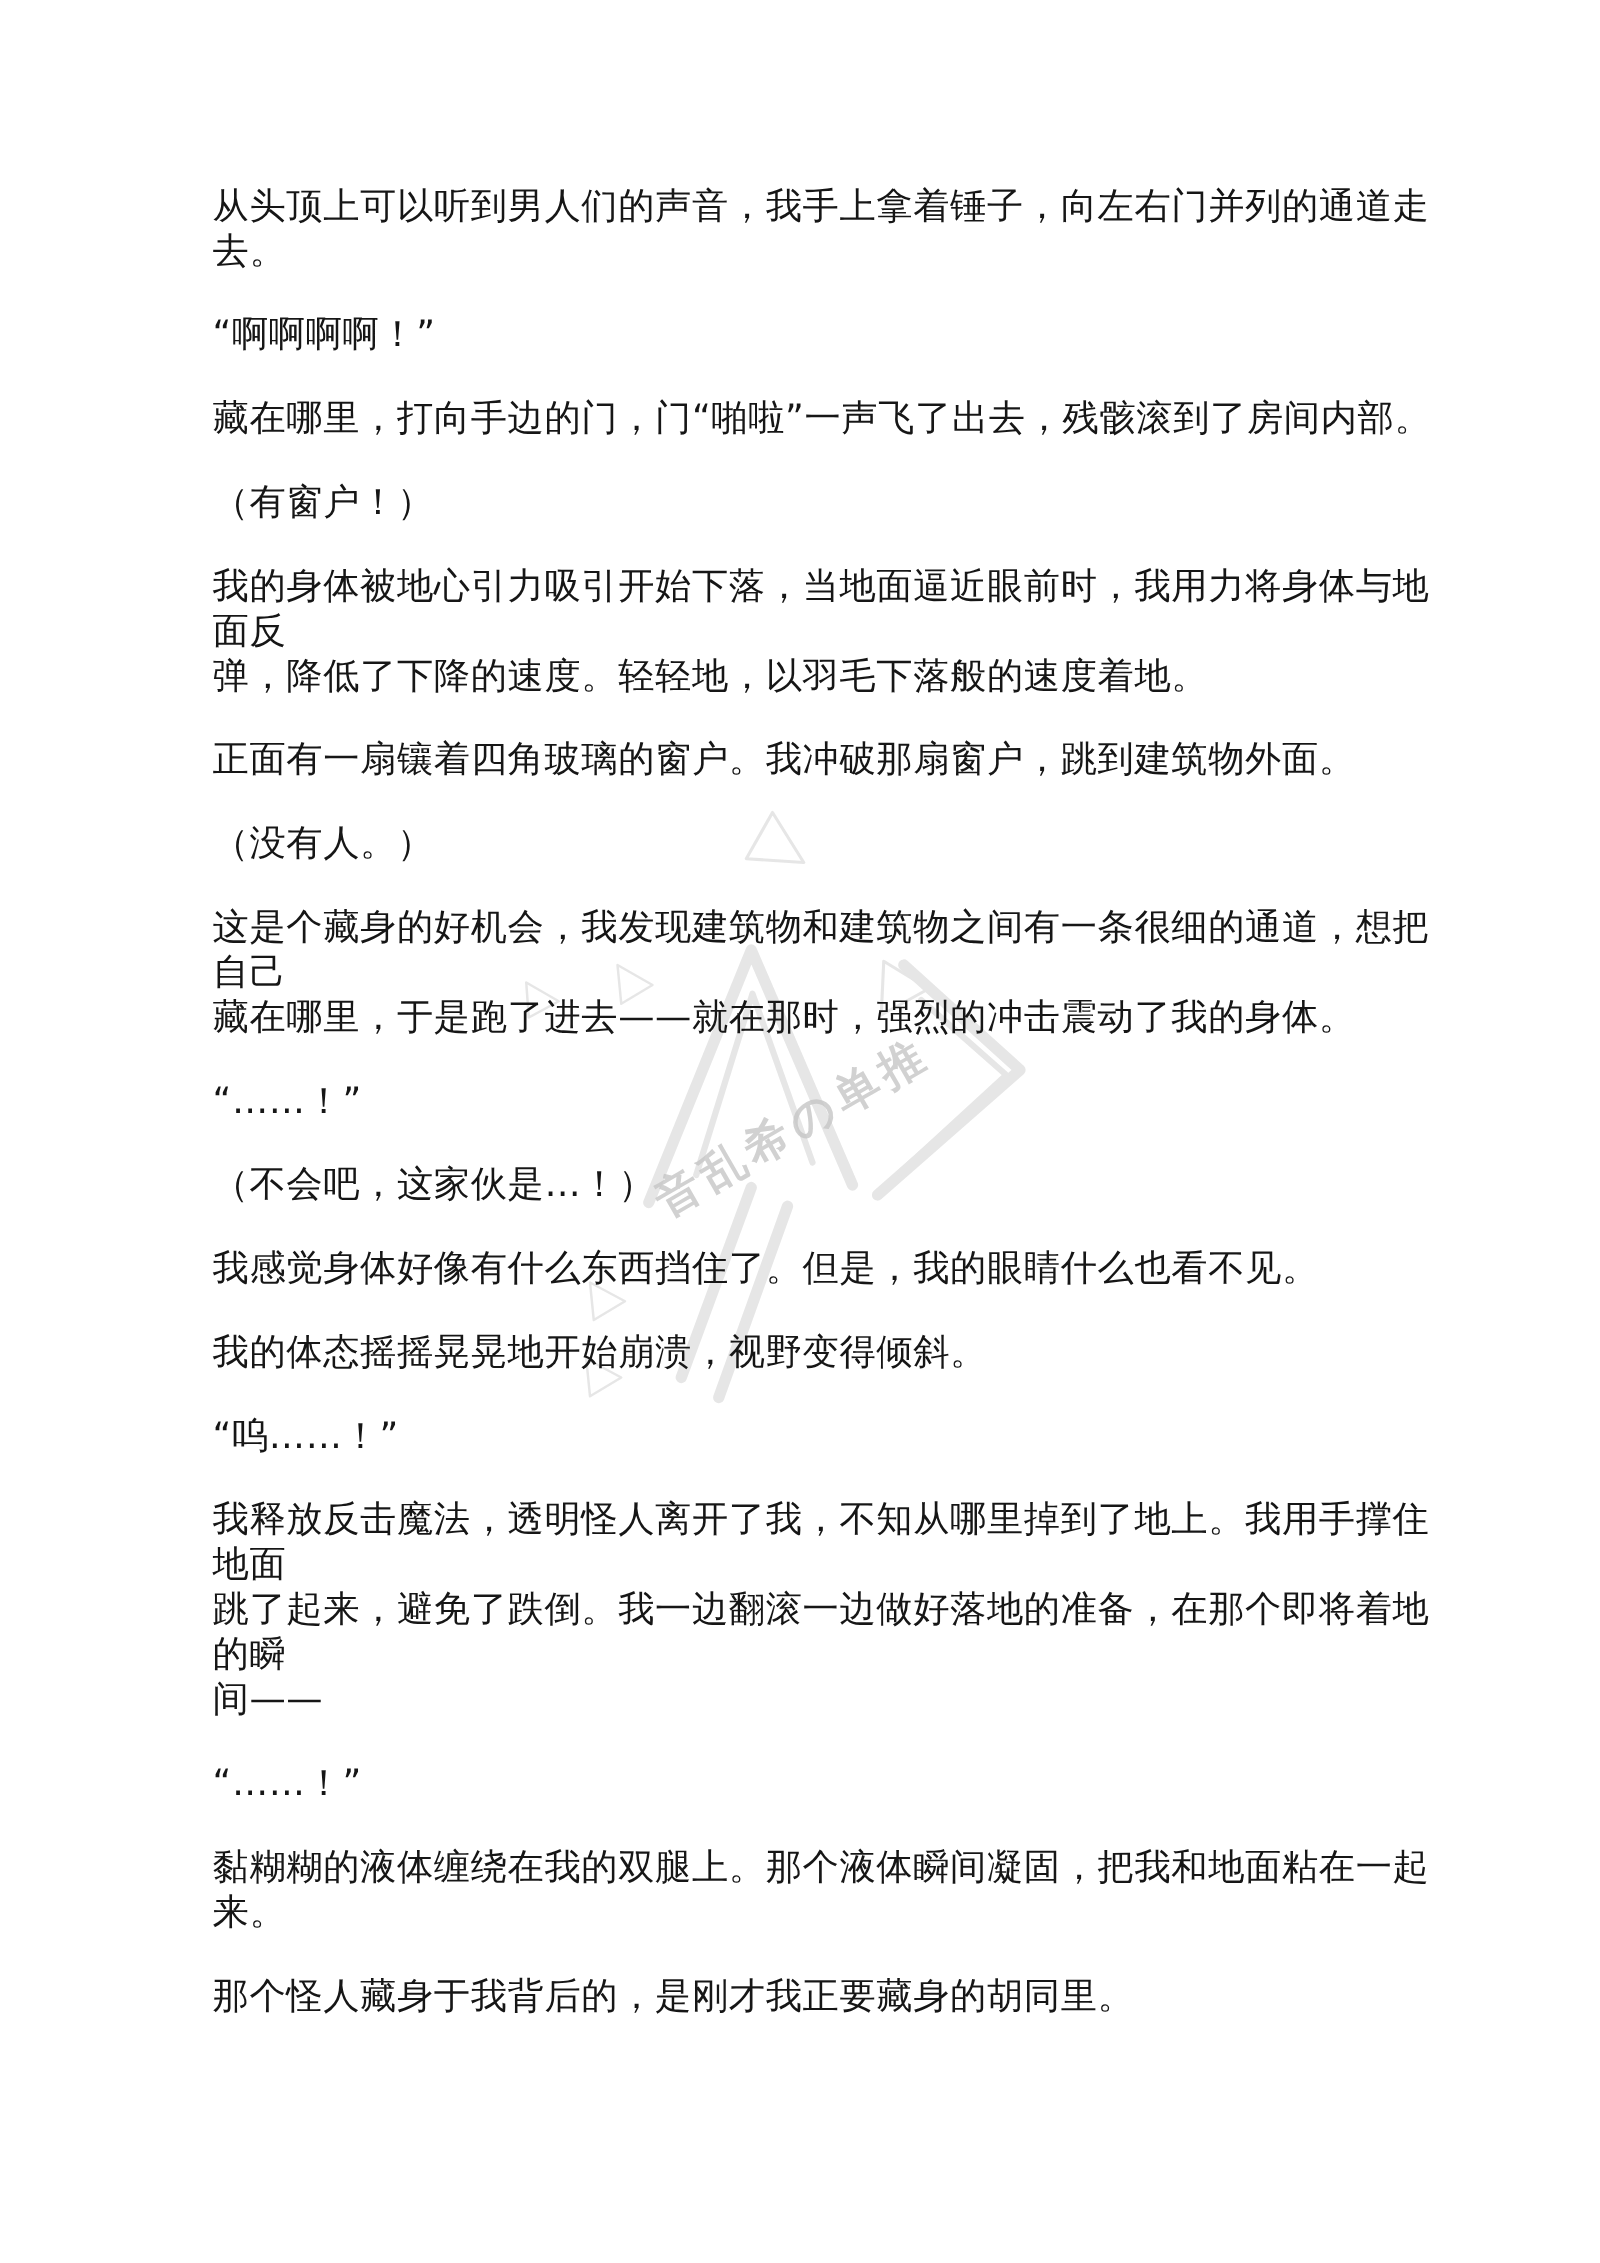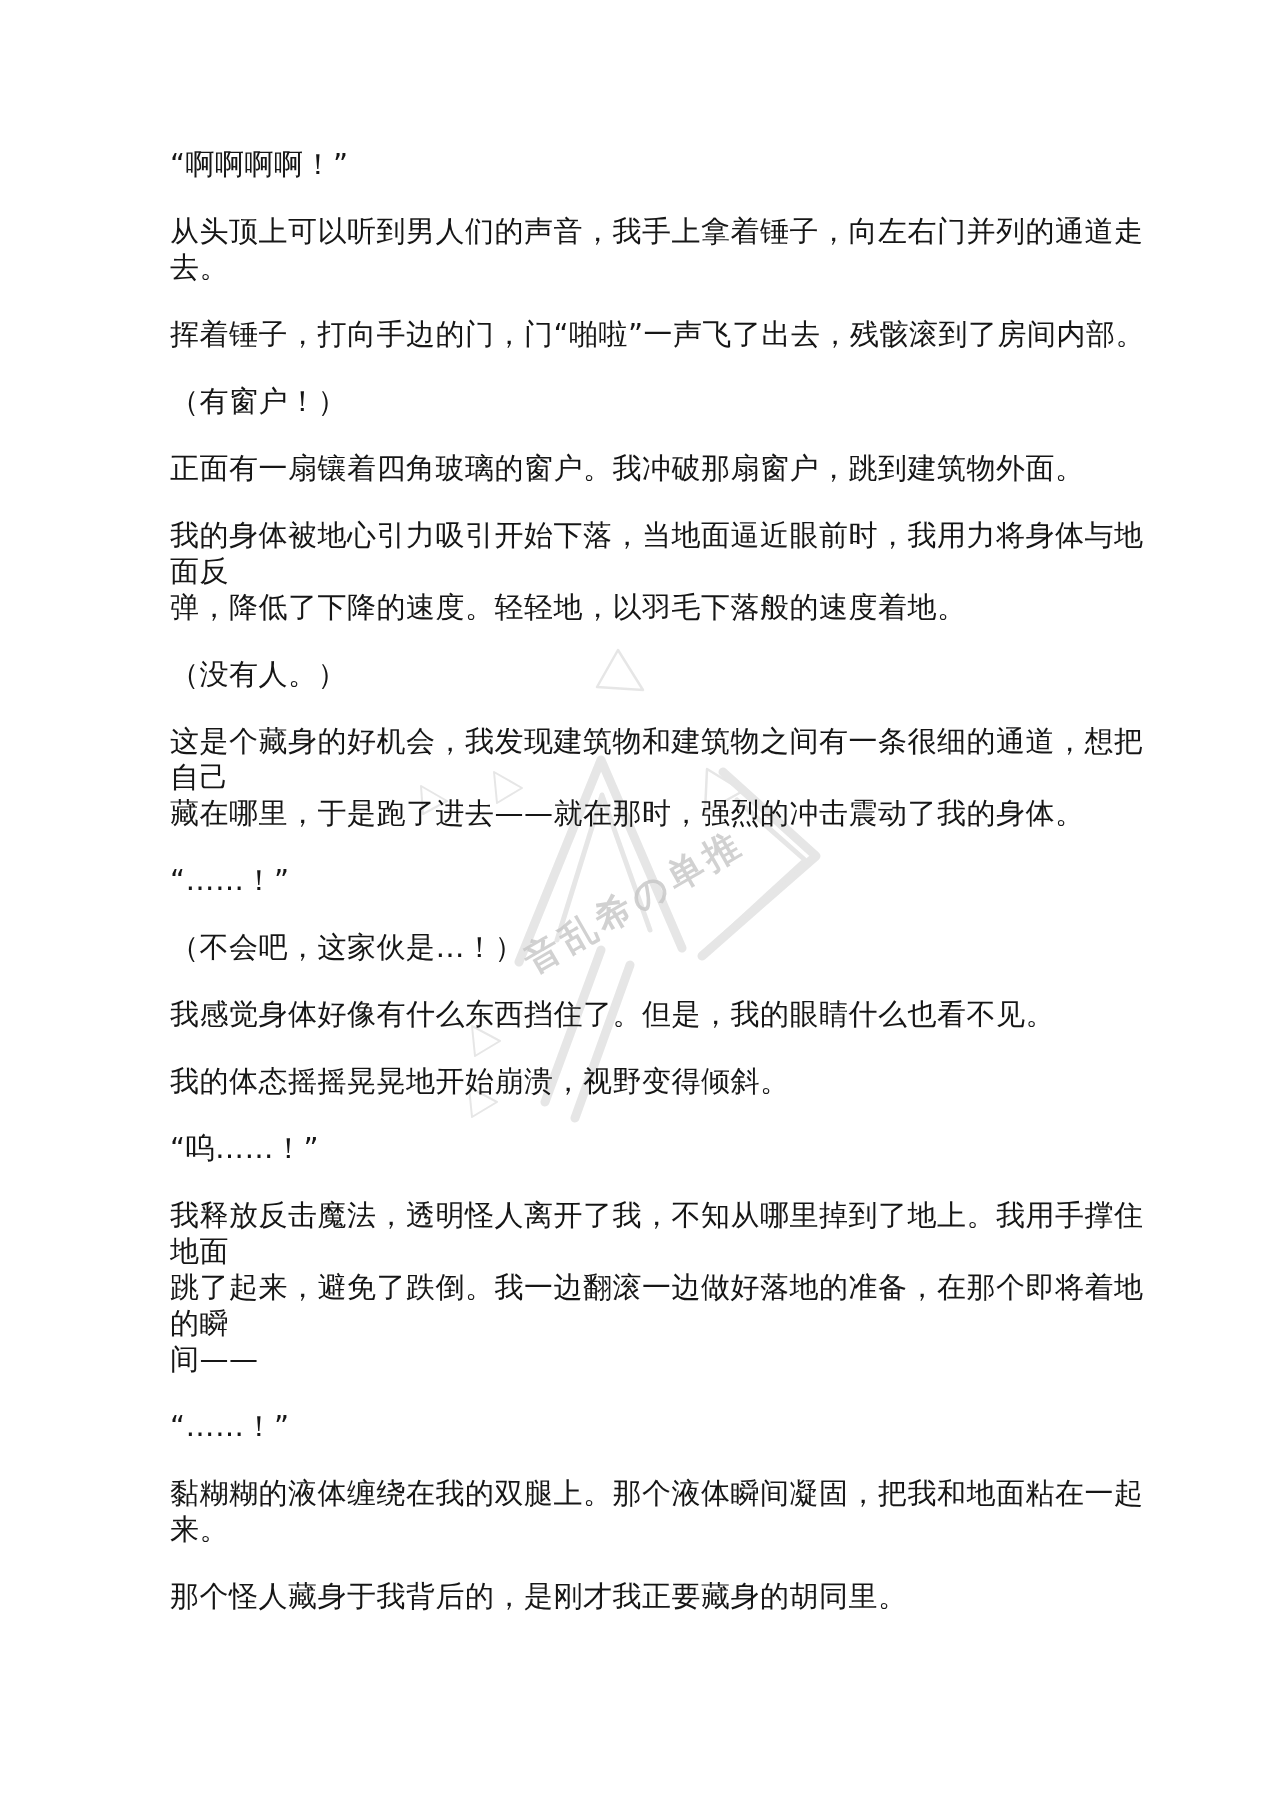--- a/index.html
+++ b/index.html
@@ -67,27 +67,27 @@
       <polyline points="557,940 602,795 650,930" stroke-width="5"></polyline>
       <polyline points="723,772 816,856 702,956" stroke-width="9"></polyline>
       <polyline points="737,800 805,860 720,938" stroke-width="5"></polyline>
       <line x1="601" y1="950" x2="545" y2="1102" stroke-width="9"></line>
       <line x1="630" y1="965" x2="575" y2="1118" stroke-width="9"></line>
     </g>
     <text class="wm-text" x="533" y="974" transform="rotate(-30 533 974)" opacity="0.8" fill="#c6c6c6">音乱希の单推</text>
   </svg>
 
   <div class="content">
+    <p>从头顶上可以听到男人们的声音，我手上拿着锤子，向左右门并列的通道走去。</p>
     <p>“啊啊啊啊！”</p>
-    <p>从头顶上可以听到男人们的声音，我手上拿着锤子，向左右门并列的通道走去。</p>
-    <p>挥着锤子，打向手边的门，门“啪啦”一声飞了出去，残骸滚到了房间内部。</p>
+    <p>藏在哪里，打向手边的门，门“啪啦”一声飞了出去，残骸滚到了房间内部。</p>
     <p>（有窗户！）</p>
-    <p>正面有一扇镶着四角玻璃的窗户。我冲破那扇窗户，跳到建筑物外面。</p>
     <p>我的身体被地心引力吸引开始下落，当地面逼近眼前时，我用力将身体与地面反
 弹，降低了下降的速度。轻轻地，以羽毛下落般的速度着地。</p>
+    <p>正面有一扇镶着四角玻璃的窗户。我冲破那扇窗户，跳到建筑物外面。</p>
     <p>（没有人。）</p>
     <p>这是个藏身的好机会，我发现建筑物和建筑物之间有一条很细的通道，想把自己
 藏在哪里，于是跑了进去——就在那时，强烈的冲击震动了我的身体。</p>
     <p>“……！”</p>
     <p>（不会吧，这家伙是…！）</p>
     <p>我感觉身体好像有什么东西挡住了。但是，我的眼睛什么也看不见。</p>
     <p>我的体态摇摇晃晃地开始崩溃，视野变得倾斜。</p>
     <p>“呜……！”</p>
     <p>我释放反击魔法，透明怪人离开了我，不知从哪里掉到了地上。我用手撑住地面
 跳了起来，避免了跌倒。我一边翻滚一边做好落地的准备，在那个即将着地的瞬

